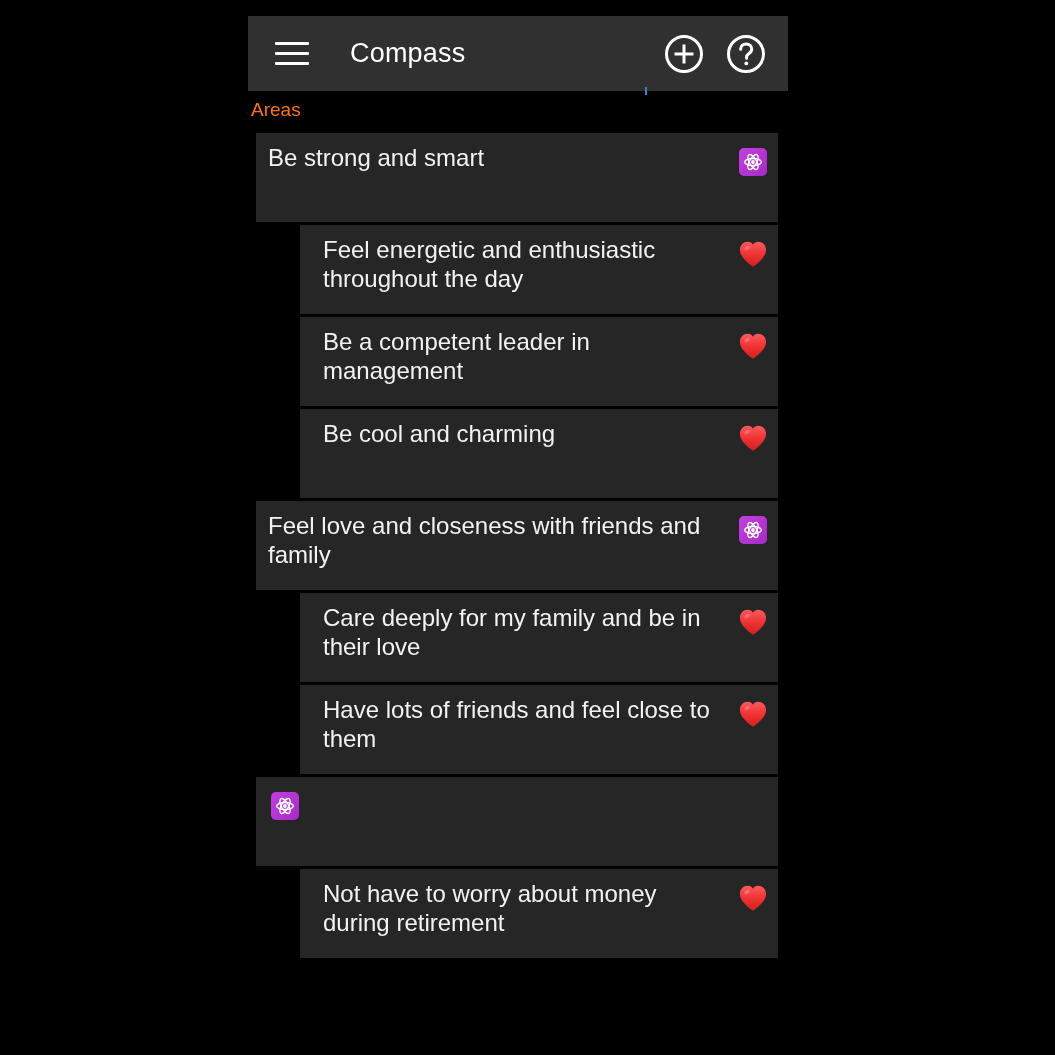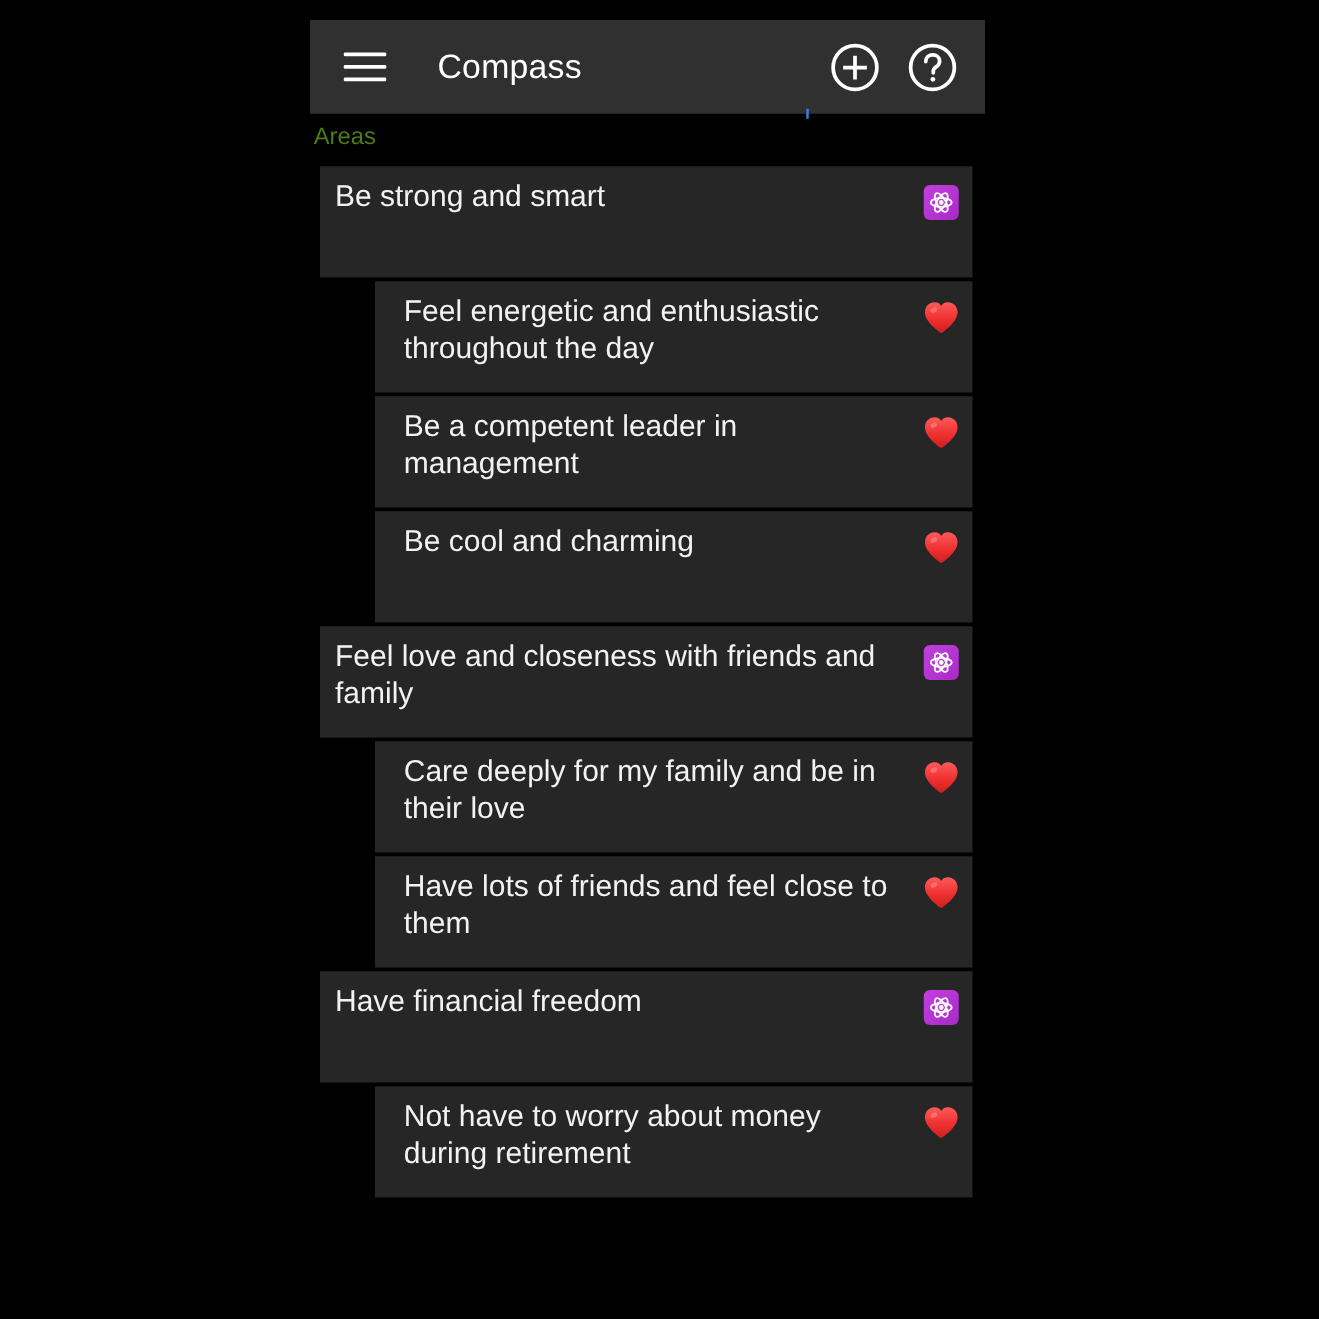--- a/index.html
+++ b/index.html
@@ -80,21 +80,21 @@
     position: absolute;
     left: 397px;
     top: 71px;
     width: 2px;
     height: 8px;
     background: #3b7fd4;
   }
 
   
   #section-label {
-    color: #4d7c0f;
+    color: #f97316;
     font-size: 19px;
     line-height: 22px;
     padding: 8px 0 0 3px;
     background: #000000;
   }
 
   
   #list {
     background: #000000;
     padding-top: 12px;
@@ -313,21 +313,20 @@
                 </linearGradient>
               </defs>
               <path d="M16 28.5C16 28.5 2 19.8 2 10.6 2 5.6 5.8 2 10.3 2c2.6 0 4.8 1.3 5.7 3.2C16.9 3.3 19.1 2 21.7 2 26.2 2 30 5.6 30 10.6c0 9.2-14 17.9-14 17.9z" fill="url(#hg)"></path>
               <ellipse cx="9.6" cy="8.7" rx="3.1" ry="2.1" fill="#ff8a8a" opacity="0.55" transform="rotate(-28 9.6 8.7)"></ellipse>
             </svg>
           </div>
         </div>
       </div>
       <div class="row row-area">
         <div class="card">
-          <div class="card-text">Have financial freedom</div>
           <div class="card-icon">
             <div class="atom-badge">
               <svg width="20" height="20" viewBox="0 0 24 24" aria-hidden="true">
                 <circle cx="12" cy="12" r="2.3" fill="#ffffff"></circle>
                 <ellipse cx="12" cy="12" rx="10" ry="4.2" fill="none" stroke="#ffffff" stroke-width="1.7"></ellipse>
                 <ellipse cx="12" cy="12" rx="10" ry="4.2" fill="none" stroke="#ffffff" stroke-width="1.7" transform="rotate(60 12 12)"></ellipse>
                 <ellipse cx="12" cy="12" rx="10" ry="4.2" fill="none" stroke="#ffffff" stroke-width="1.7" transform="rotate(120 12 12)"></ellipse>
               </svg>
             </div>
           </div>

